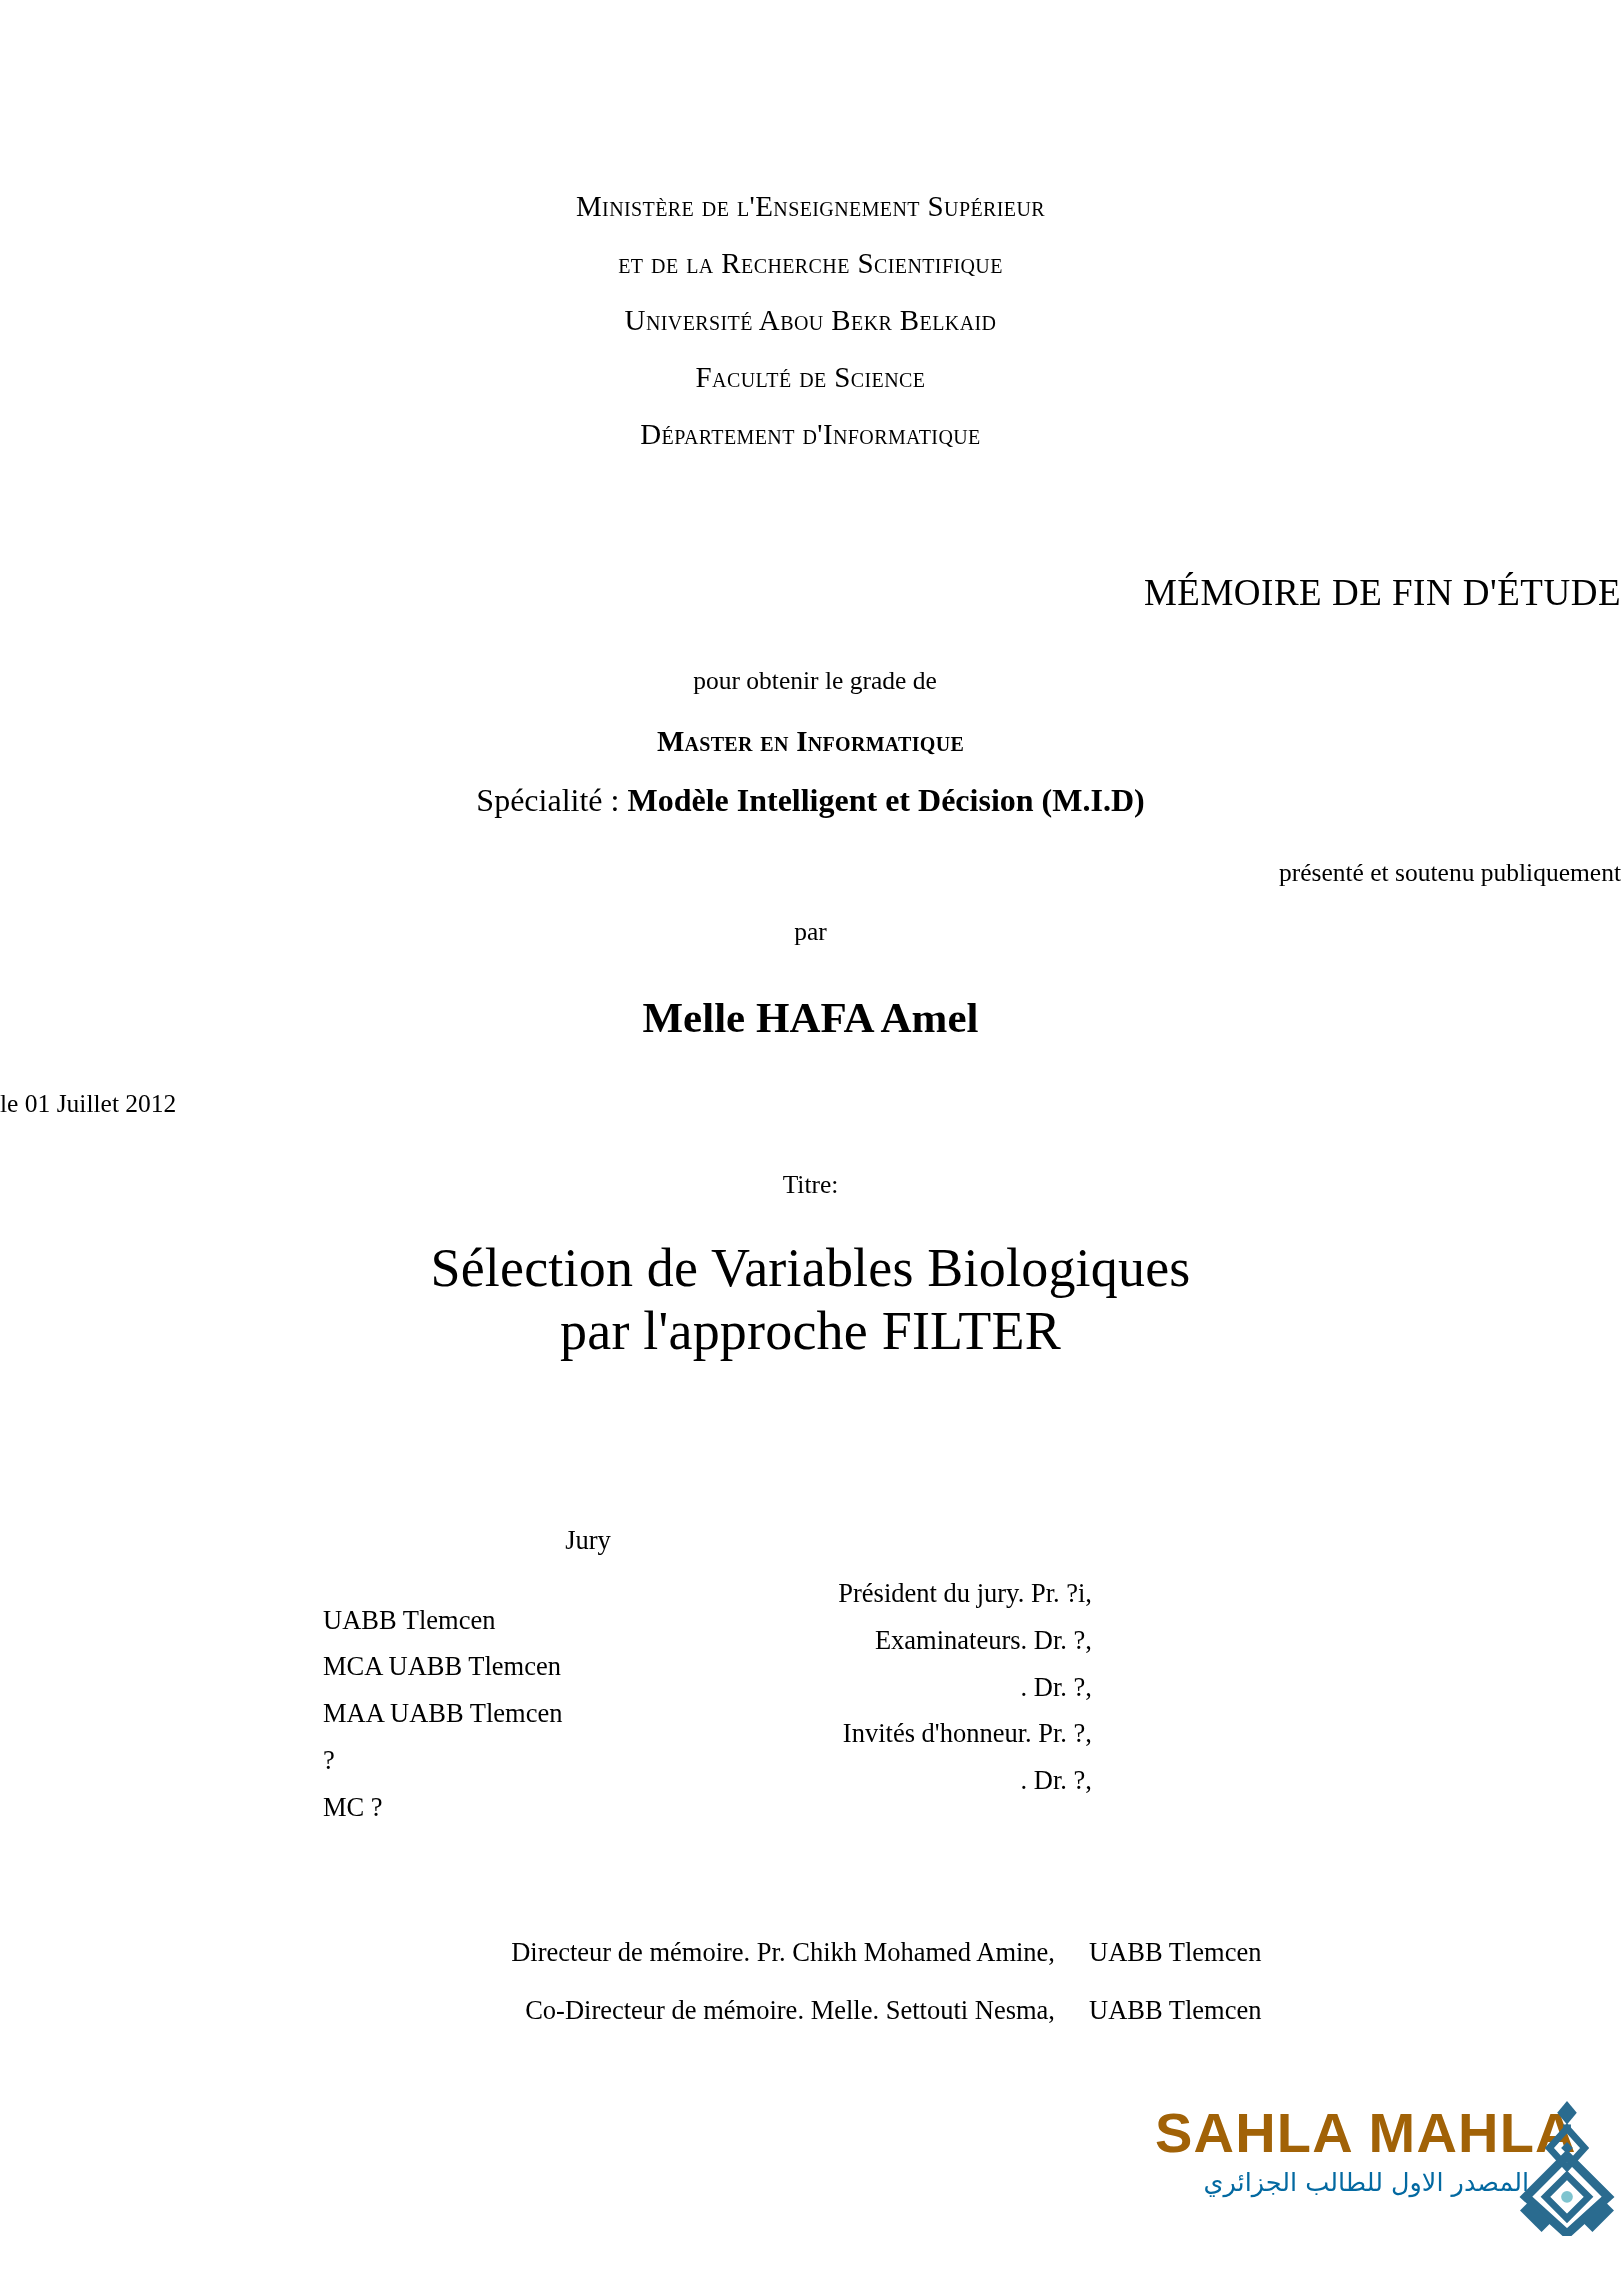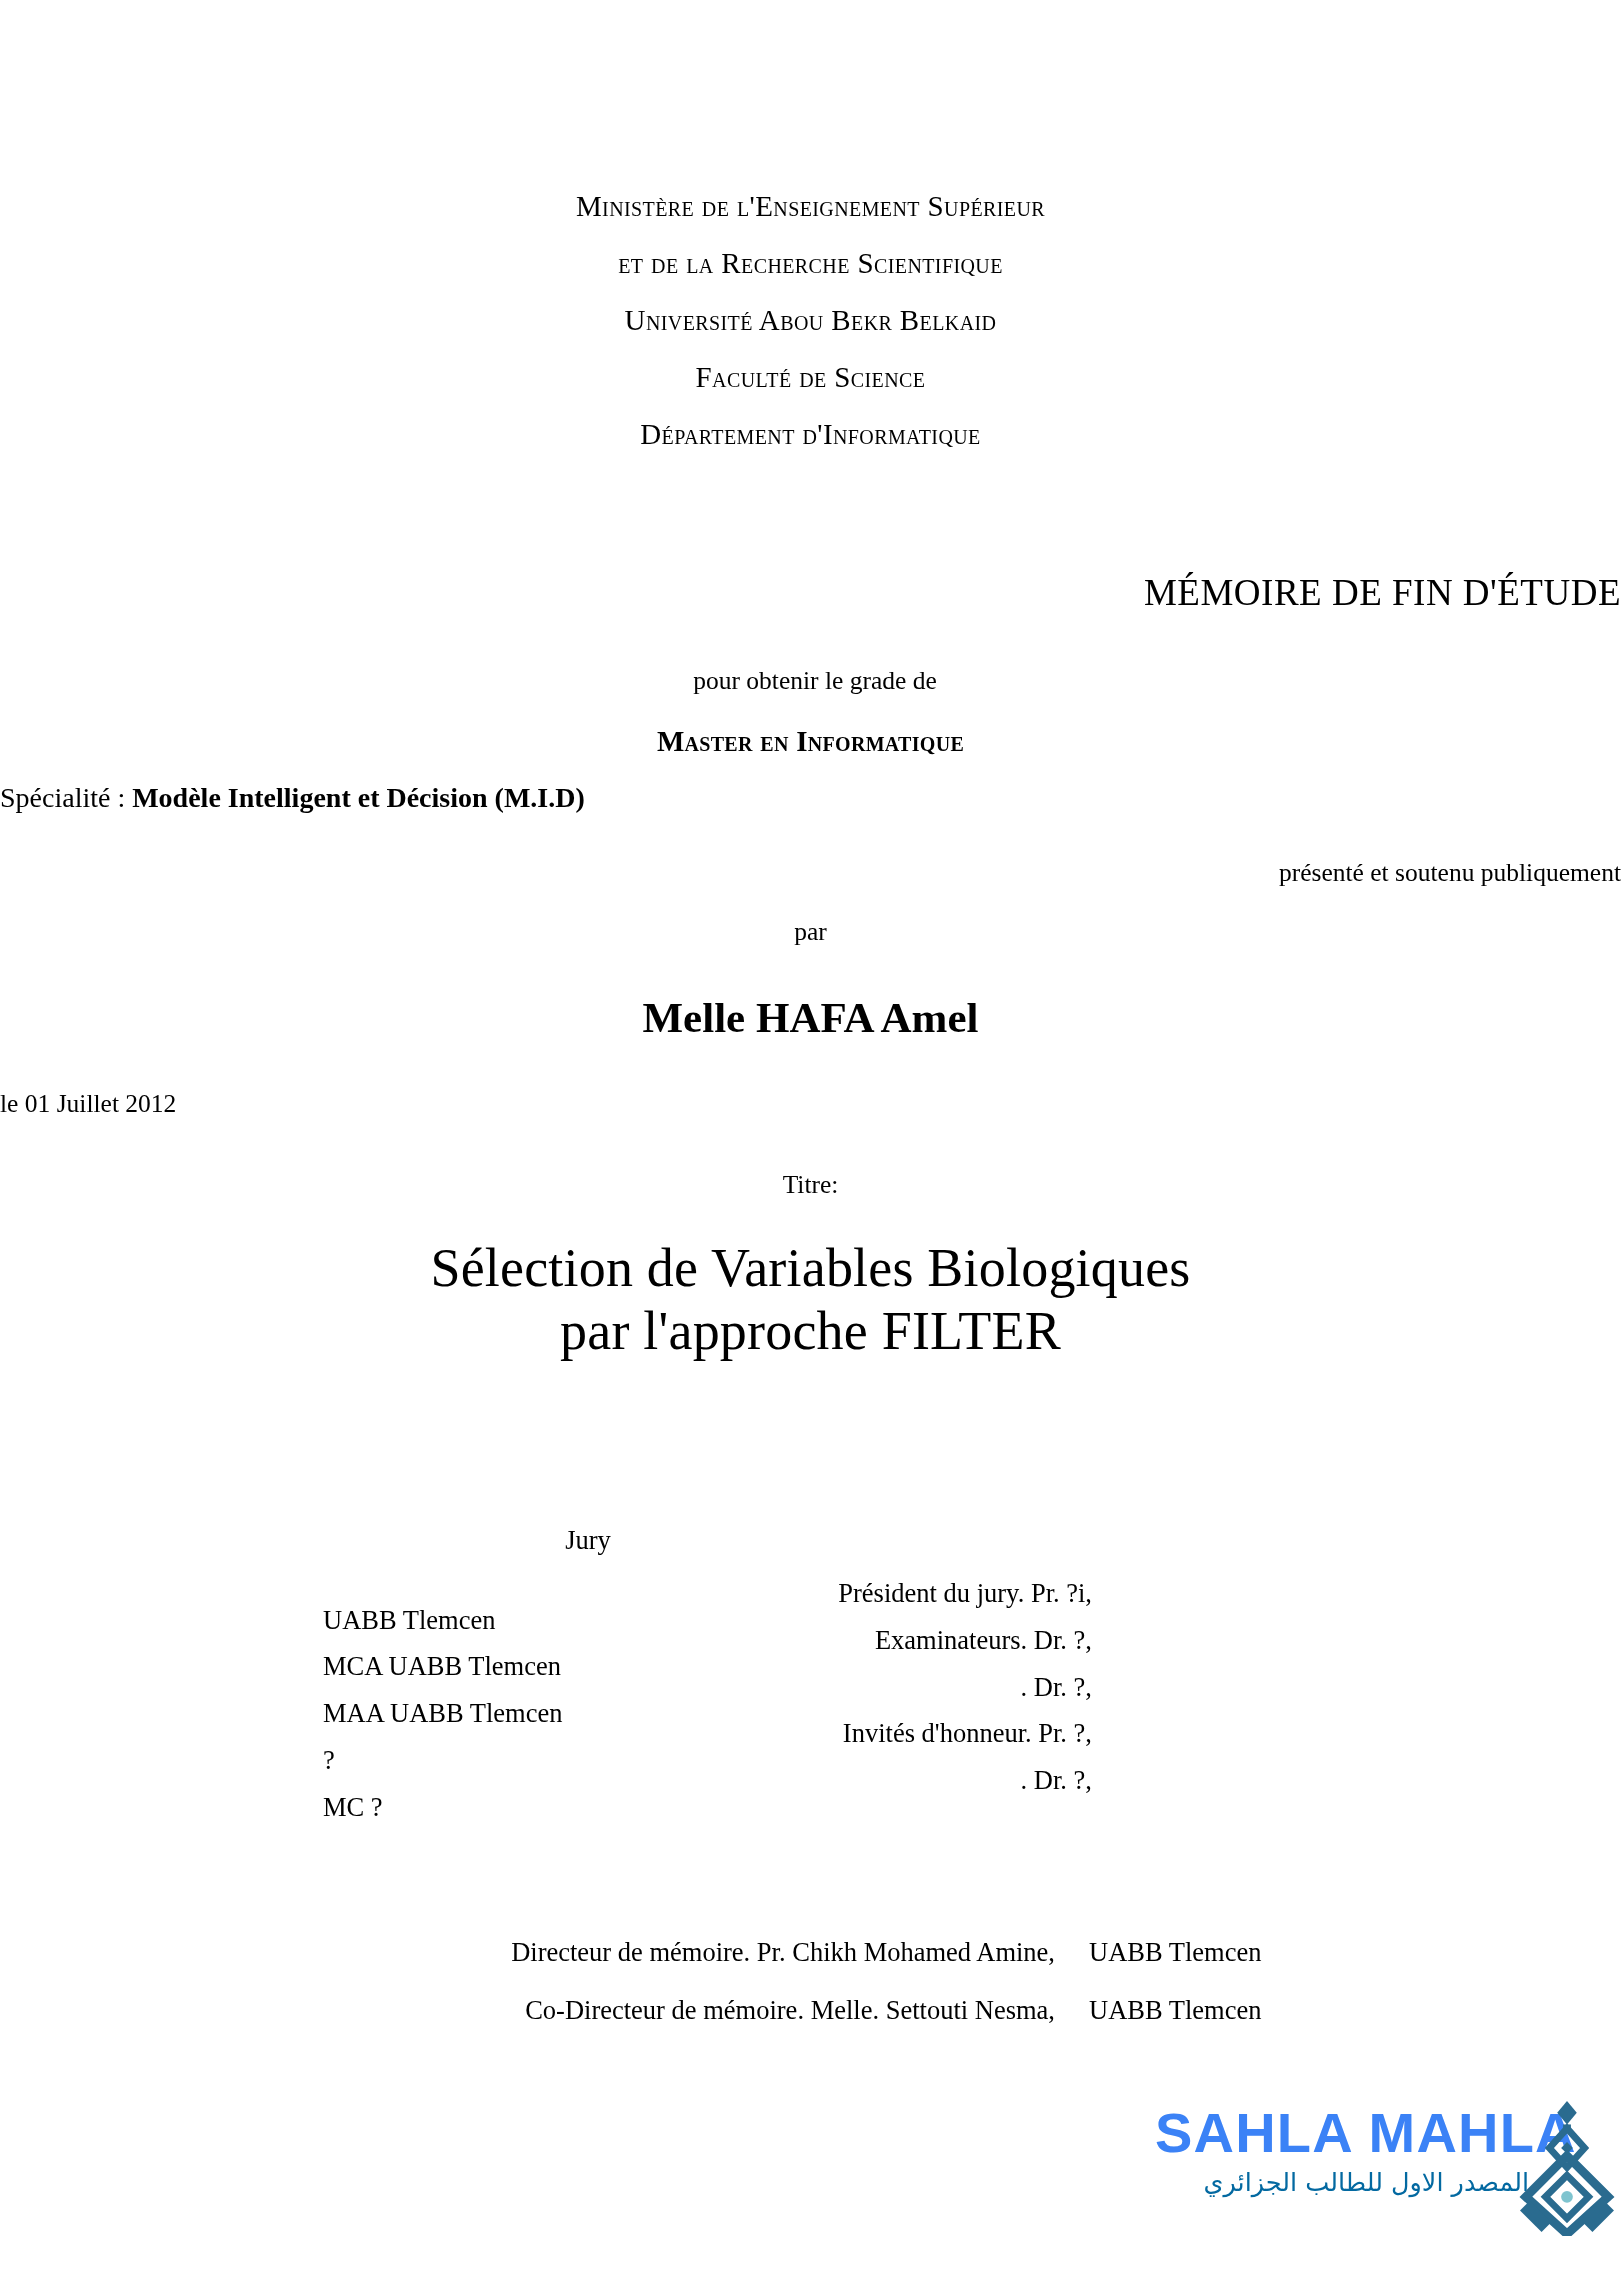--- a/index.html
+++ b/index.html
@@ -66,22 +66,22 @@
     font-variant: small-caps;
     font-weight: bold;
     font-size: 29px;
     line-height: 1;
     letter-spacing: 0.3px;
   }
   .speciality {
     position: absolute;
     top: 784px;
     left: 0; right: 0;
-    text-align: left;
-    font-size: 28px;
+    text-align: center;
+    font-size: 32px;
     line-height: 1;
   }
   .speciality .sp-label { font-weight: normal; }
   .speciality .sp-value { font-weight: bold; }
 
   .presented {
     position: absolute;
     top: 860px;
     left: 0; right: 0;
     text-align: right;
@@ -294,21 +294,21 @@
       <div class="dir-left">Directeur de mémoire. Pr. Chikh Mohamed Amine,</div>
       <div class="dir-right">UABB Tlemcen</div>
     </div>
     <div class="dir-row">
       <div class="dir-left">Co-Directeur de mémoire. Melle. Settouti Nesma,</div>
       <div class="dir-right">UABB Tlemcen</div>
     </div>
   </div>
 
   <div class="watermark">
-    <div class="wm-text" style="color:#3b82f6;">SAHLA MAHLA</div>
+    <div class="wm-text" style="color:#a16207;">SAHLA MAHLA</div>
     <div class="wm-arabic" style="color:#0369a1;">المصدر الاول للطالب الجزائري</div>
 
     <div class="wm-emblem">
       <svg viewBox="0 0 100 140" width="98" height="137" aria-hidden="true">
         <g fill="#2a6b8f">
 
           <polygon points="50,2 60,14 50,26 40,14"></polygon>
 
           <rect x="46" y="26" width="8" height="8"></rect>
 

